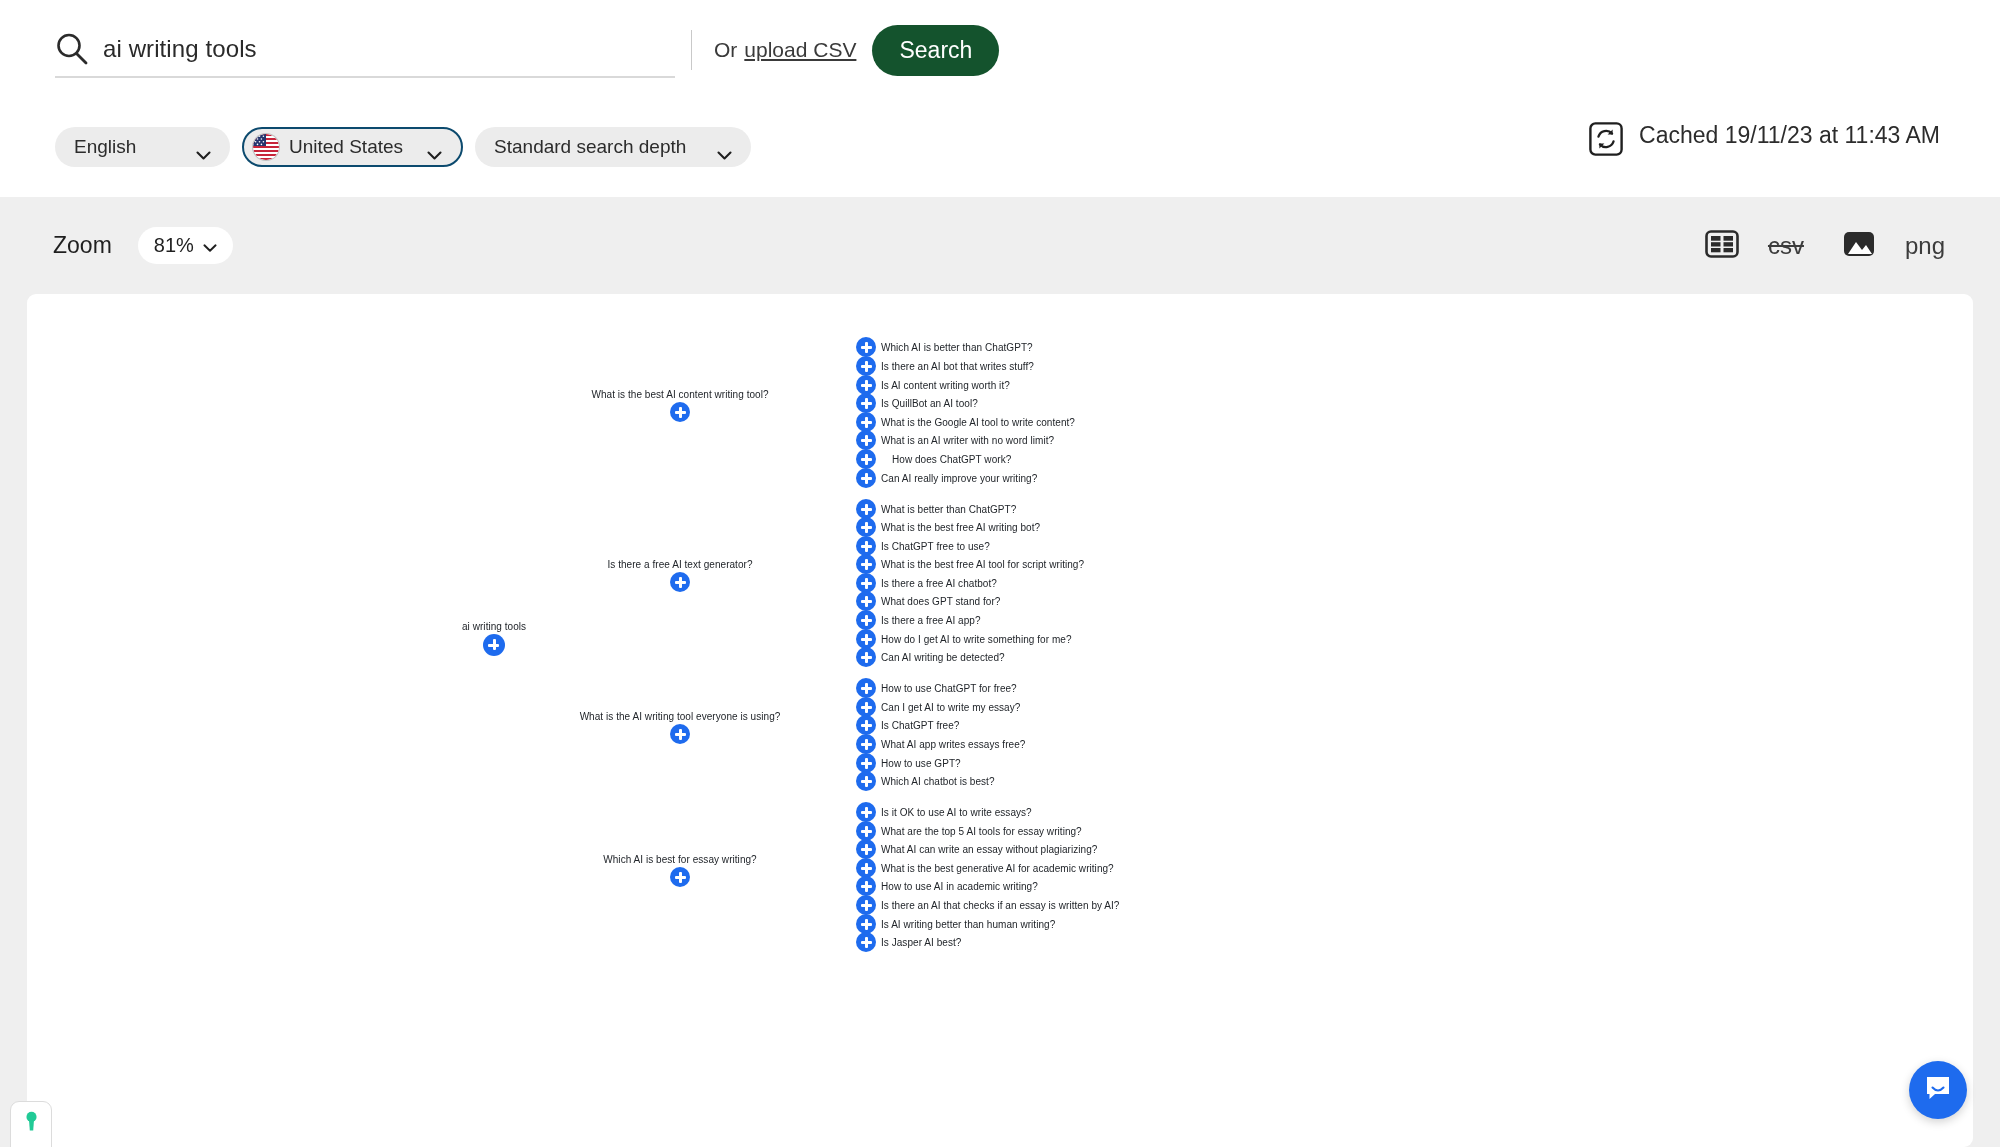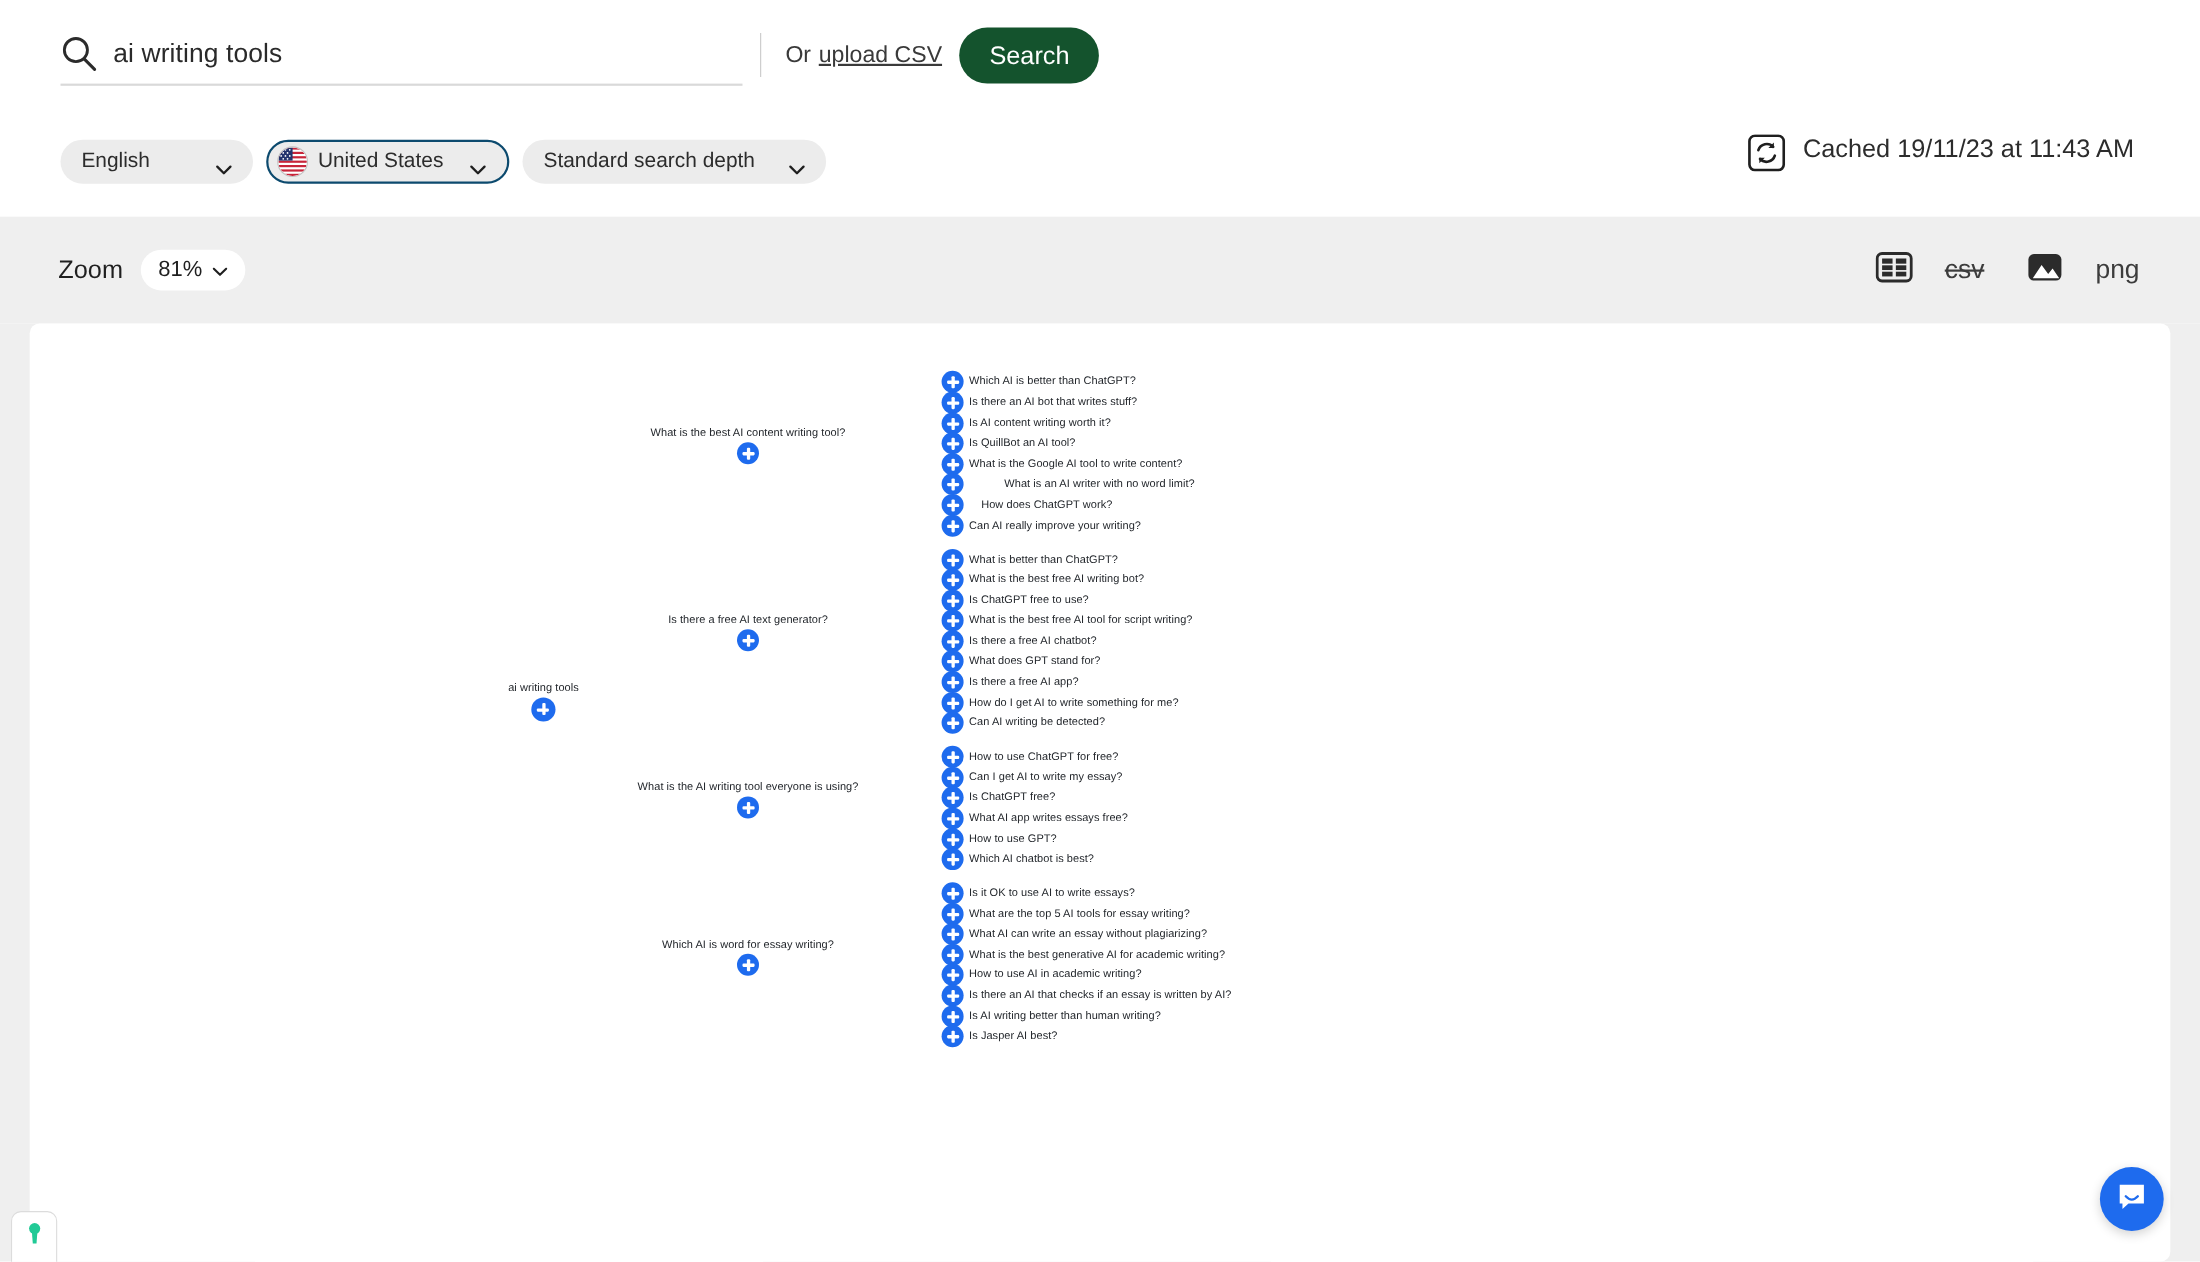--- a/index.html
+++ b/index.html
@@ -70,21 +70,21 @@
     position: absolute; right: 60px; top: 122px;
     display: flex; gap: 16px;
   }
   .cached-label { font-size: 23px; color: #2c2c2c; white-space: nowrap; }
 
   
   .toolbar {
     position: relative; height: 97px; background: #efefef;
     display: flex; align-items: center;
   }
-  .zoom-group { position: absolute; left: 53px; display: flex; align-items: center; gap: 16px; }
+  .zoom-group { position: absolute; left: 53px; display: flex; align-items: center; gap: 26px; }
   .zoom-label { font-size: 23px; color: #1f1f1f; }
   .zoom-select {
     display: flex; align-items: center; gap: 9px;
     background: #fff; border-radius: 20px; height: 37px;
     padding: 0 16px; font-size: 20px; color: #1f1f1f; cursor: pointer;
   }
   .export-group { position: absolute; right: 55px; display: flex; align-items: center; gap: 38px; }
   .export-item { display: flex; align-items: center; gap: 29px; cursor: pointer; }
   .export-label { font-size: 24px; color: #3c3c3c; }
   .export-label.struck { text-decoration: line-through; color: #3c3c3c; }
@@ -319,21 +319,21 @@
         <div class="node-label leafname" style="left: 854px; top: 53px;">Which AI is better than ChatGPT?</div>
         <div class="plus-node" style="left: 839px; top: 72px;"></div>
         <div class="node-label leafname" style="left: 854px; top: 72px;">Is there an AI bot that writes stuff?</div>
         <div class="plus-node" style="left: 839px; top: 91px;"></div>
         <div class="node-label leafname" style="left: 854px; top: 91px;">Is AI content writing worth it?</div>
         <div class="plus-node" style="left: 839px; top: 109px;"></div>
         <div class="node-label leafname" style="left: 854px; top: 109px;">Is QuillBot an AI tool?</div>
         <div class="plus-node" style="left: 839px; top: 128px;"></div>
         <div class="node-label leafname" style="left: 854px; top: 128px;">What is the Google AI tool to write content?</div>
         <div class="plus-node" style="left: 839px; top: 146px;"></div>
-        <div class="node-label leafname" style="left: 854px; top: 146px; margin-left: 32px;">What is an AI writer with no word limit?</div>
+        <div class="node-label leafname" style="left: 854px; top: 146px;">What is an AI writer with no word limit?</div>
         <div class="plus-node" style="left: 839px; top: 165px;"></div>
         <div class="node-label leafname" style="left: 854px; top: 165px; margin-left: 11px;">How does ChatGPT work?</div>
         <div class="plus-node" style="left: 839px; top: 184px;"></div>
         <div class="node-label leafname" style="left: 854px; top: 184px;">Can AI really improve your writing?</div>
         <div class="node-label centered" style="left: 653px; top: 270px;">Is there a free AI text generator?</div>
         <div class="plus-node" style="left: 653px; top: 288px;"></div>
         <div class="plus-node" style="left: 839px; top: 215px;"></div>
         <div class="node-label leafname" style="left: 854px; top: 215px;">What is better than ChatGPT?</div>
         <div class="plus-node" style="left: 839px; top: 233px;"></div>
         <div class="node-label leafname" style="left: 854px; top: 233px;">What is the best free AI writing bot?</div>
@@ -358,21 +358,21 @@
         <div class="plus-node" style="left: 839px; top: 413px;"></div>
         <div class="node-label leafname" style="left: 854px; top: 413px;">Can I get AI to write my essay?</div>
         <div class="plus-node" style="left: 839px; top: 431px;"></div>
         <div class="node-label leafname" style="left: 854px; top: 431px;">Is ChatGPT free?</div>
         <div class="plus-node" style="left: 839px; top: 450px;"></div>
         <div class="node-label leafname" style="left: 854px; top: 450px;">What AI app writes essays free?</div>
         <div class="plus-node" style="left: 839px; top: 469px;"></div>
         <div class="node-label leafname" style="left: 854px; top: 469px;">How to use GPT?</div>
         <div class="plus-node" style="left: 839px; top: 487px;"></div>
         <div class="node-label leafname" style="left: 854px; top: 487px;">Which AI chatbot is best?</div>
-        <div class="node-label centered" style="left: 653px; top: 565px;">Which AI is word for essay writing?</div>
+        <div class="node-label centered" style="left: 653px; top: 565px;">Which AI is best for essay writing?</div>
         <div class="plus-node" style="left: 653px; top: 583px;"></div>
         <div class="plus-node" style="left: 839px; top: 518px;"></div>
         <div class="node-label leafname" style="left: 854px; top: 518px;">Is it OK to use AI to write essays?</div>
         <div class="plus-node" style="left: 839px; top: 537px;"></div>
         <div class="node-label leafname" style="left: 854px; top: 537px;">What are the top 5 AI tools for essay writing?</div>
         <div class="plus-node" style="left: 839px; top: 555px;"></div>
         <div class="node-label leafname" style="left: 854px; top: 555px;">What AI can write an essay without plagiarizing?</div>
         <div class="plus-node" style="left: 839px; top: 574px;"></div>
         <div class="node-label leafname" style="left: 854px; top: 574px;">What is the best generative AI for academic writing?</div>
         <div class="plus-node" style="left: 839px; top: 592px;"></div>

